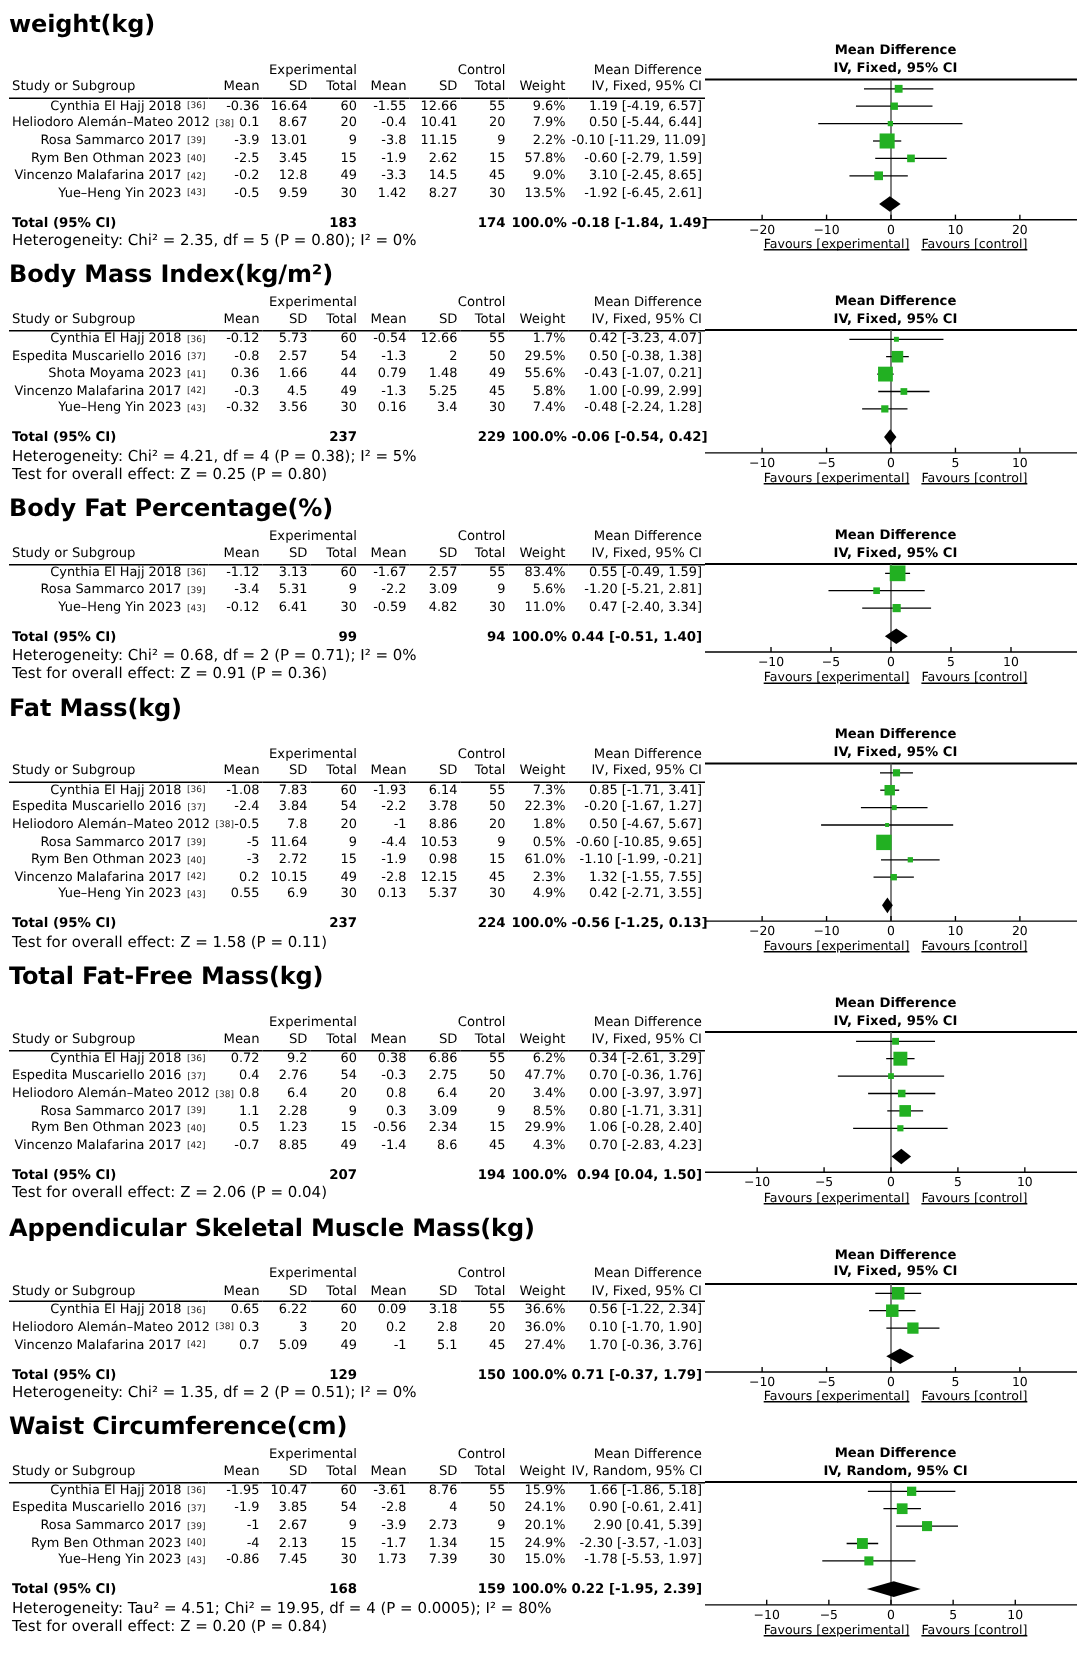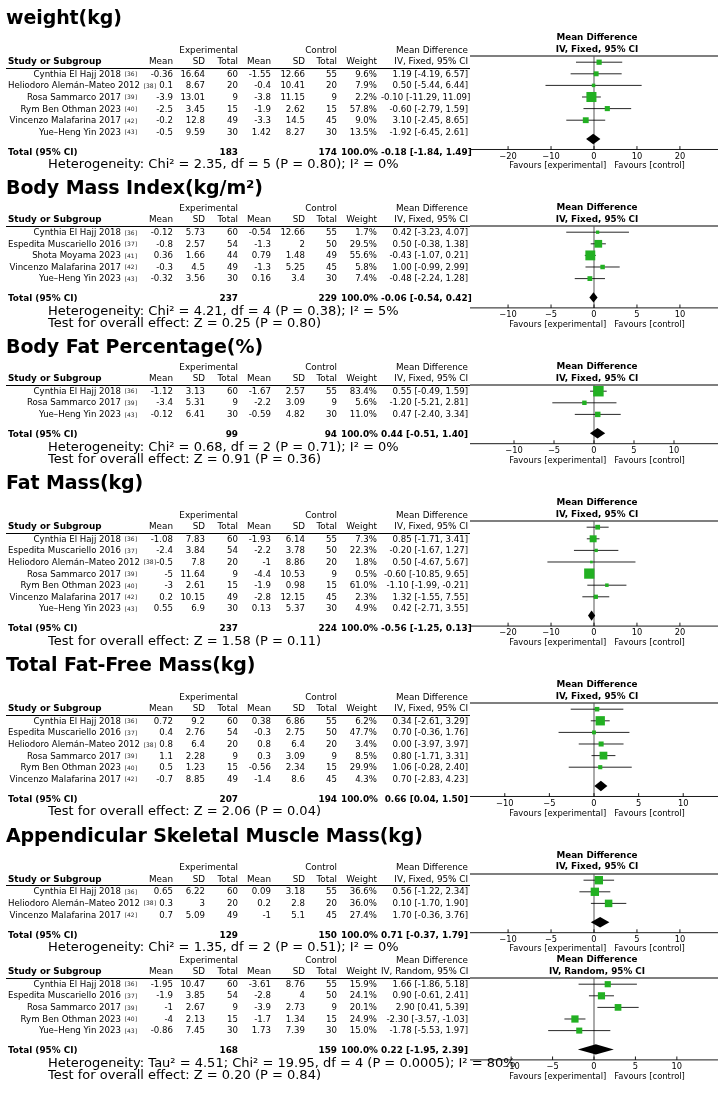--- a/index.html
+++ b/index.html
@@ -15,21 +15,21 @@
     -webkit-font-smoothing: antialiased;
   }
 
   .panel {
     position: relative;
     width: 724px;
     padding: 0 0 0 0;
   }
 
   .panel-title {
-    font-size: 19px;
+    font-size: 16px;
     font-weight: bold;
     padding: 6px 0 3px 6px;
     letter-spacing: -0.1px;
   }
 
   .panel-body {
     position: relative;
     display: flex;
     align-items: flex-end;
   }
@@ -57,46 +57,45 @@
     text-align: center;
     font-size: 8.8px;
     height: 12px;
   }
   .col-hdr td {
     font-weight: bold;
     font-size: 8.8px;
     height: 13px;
     border-bottom: 1.6px solid #000;
   }
-  .col-hdr td.study { text-align: left; font-weight: bold; }
+  .col-hdr td.study { text-align: left; }
   td.study { text-align: left; }
   td.study .refn {
     font-size: 6px;
     vertical-align: baseline;
     position: relative;
     top: -0.5px;
     padding-left: 1px;
     color: #222;
   }
   tr.datarow td { font-size: 8.6px; }
 
   tr.spacer td { height: 7px; line-height: 7px; }
   tr.total td {
     font-weight: bold;
     font-size: 8.9px;
     height: 13px;
   }
   tr.total td.study { text-align: left; }
 
   .het {
-    font-size: 13px;
+    font-size: 10px;
     line-height: 12.2px;
     padding-left: 2px;
     white-space: nowrap;
-    margin-left: 40px;
   }
 
   
   col.c-study  { width: 133px; }
   col.c-mean1  { width: 36px; }
   col.c-sd1    { width: 32px; }
   col.c-tot1   { width: 33px; }
   col.c-mean2  { width: 33px; }
   col.c-sd2    { width: 34px; }
   col.c-tot2   { width: 32px; }
@@ -114,20 +113,21 @@
     font-weight: bold;
     line-height: 11.5px;
     padding-top: 1px;
   }
   .plot-svg { display: block; }
   .axis-foot {
     font-size: 8.4px;
     text-align: center;
     white-space: nowrap;
     margin-top: -1px;
+    text-decoration: underline;
   }
   .axis-foot span { padding: 0 4px; }
 </style>
 </head>
 <body>
 
 <div id="root">
     <div class="panel">
       <div class="panel-title">weight(kg)</div>
       <div class="panel-body">
@@ -649,21 +649,21 @@
                 <td>9</td>
                 <td>-4.4</td>
                 <td>10.53</td>
                 <td>9</td>
                 <td>0.5%</td>
                 <td>-0.60 [-10.85, 9.65]</td>
               </tr>
               <tr class="datarow">
                 <td class="study">Rym Ben Othman 2023 <span class="refn">[40]</span></td>
                 <td>-3</td>
-                <td>2.61</td>
+                <td>2.72</td>
                 <td>15</td>
                 <td>-1.9</td>
                 <td>0.98</td>
                 <td>15</td>
                 <td>61.0%</td>
                 <td>-1.10 [-1.99, -0.21]</td>
               </tr>
               <tr class="datarow">
                 <td class="study">Vincenzo Malafarina 2017 <span class="refn">[42]</span></td>
                 <td>0.2</td>
@@ -863,21 +863,21 @@
               </tr>
               <tr class="total">
                 <td class="study">Total (95% CI)</td>
                 <td></td>
                 <td></td>
                 <td>207</td>
                 <td></td>
                 <td></td>
                 <td>194</td>
                 <td>100.0%</td>
-                <td>0.66 [0.04, 1.50]</td>
+                <td>0.94 [0.04, 1.50]</td>
               </tr>
             </tbody>
           </table>
           <div class="het">Test for overall effect: Z = 2.06 (P = 0.04)</div>
         </div>
         <div class="plot-wrap">
           <div class="plot-title">
             <div>Mean Difference</div>
             <div>IV, Fixed, 95% CI</div>
           </div>
@@ -1042,20 +1042,21 @@
             <line x1="166.96296296296296" y1="59.692" x2="166.96296296296296" y2="56.292" stroke="#000" stroke-width="0.9"></line>
             <text x="166.96296296296296" y="68.892" text-anchor="middle" font-size="8.3" font-family="&quot;DejaVu Sans&quot;,&quot;Liberation Sans&quot;,sans-serif" fill="#000">5</text>
             <line x1="209.92592592592592" y1="59.692" x2="209.92592592592592" y2="56.292" stroke="#000" stroke-width="0.9"></line>
             <text x="209.92592592592592" y="68.892" text-anchor="middle" font-size="8.3" font-family="&quot;DejaVu Sans&quot;,&quot;Liberation Sans&quot;,sans-serif" fill="#000">10</text>
           </svg>
           <div class="axis-foot"><span>Favours [experimental]</span><span>Favours [control]</span></div>
         </div>
       </div>
     </div>
     <div class="panel">
+      <div class="panel-title">Waist Circumference(cm)</div>
       <div class="panel-body">
         <div class="tbl-wrap">
           <table class="ft">
             <colgroup>
               <col class="c-study">
               <col class="c-mean1">
               <col class="c-sd1">
               <col class="c-tot1">
               <col class="c-mean2">
               <col class="c-sd2">

